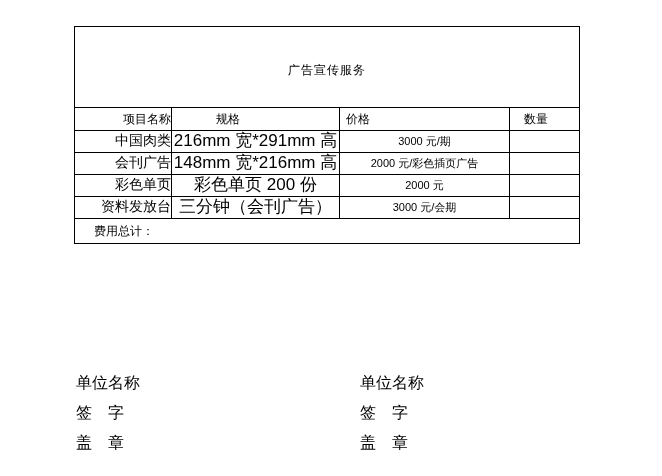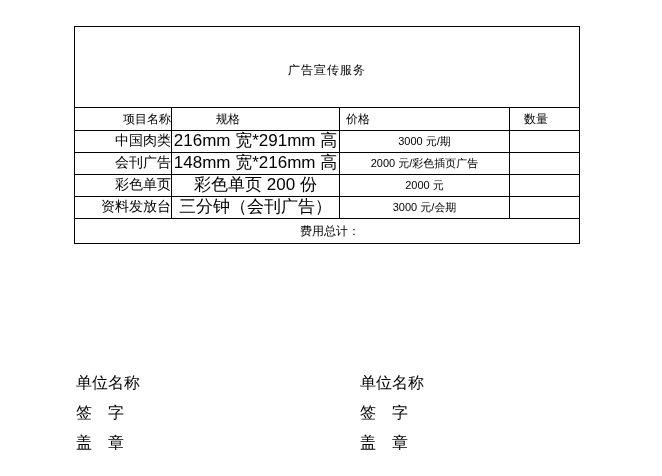--- a/index.html
+++ b/index.html
@@ -93,22 +93,22 @@
     font-size: 11px;
   }
   .body-row .cell-name {
     font-family: "Liberation Serif", serif;
     font-size: 14px;
   }
 
   
   .total-row td {
     height: 24px;
-    padding-left: 6px;
-    text-align: center;
+    padding-left: 19px;
+    text-align: left;
   }
 
   
   .sig-block {
     position: absolute;
     font-size: 16px;
     line-height: 30px;
   }
   .sig-left { left: 76px; top: 368px; }
   .sig-right { left: 360px; top: 368px; }

